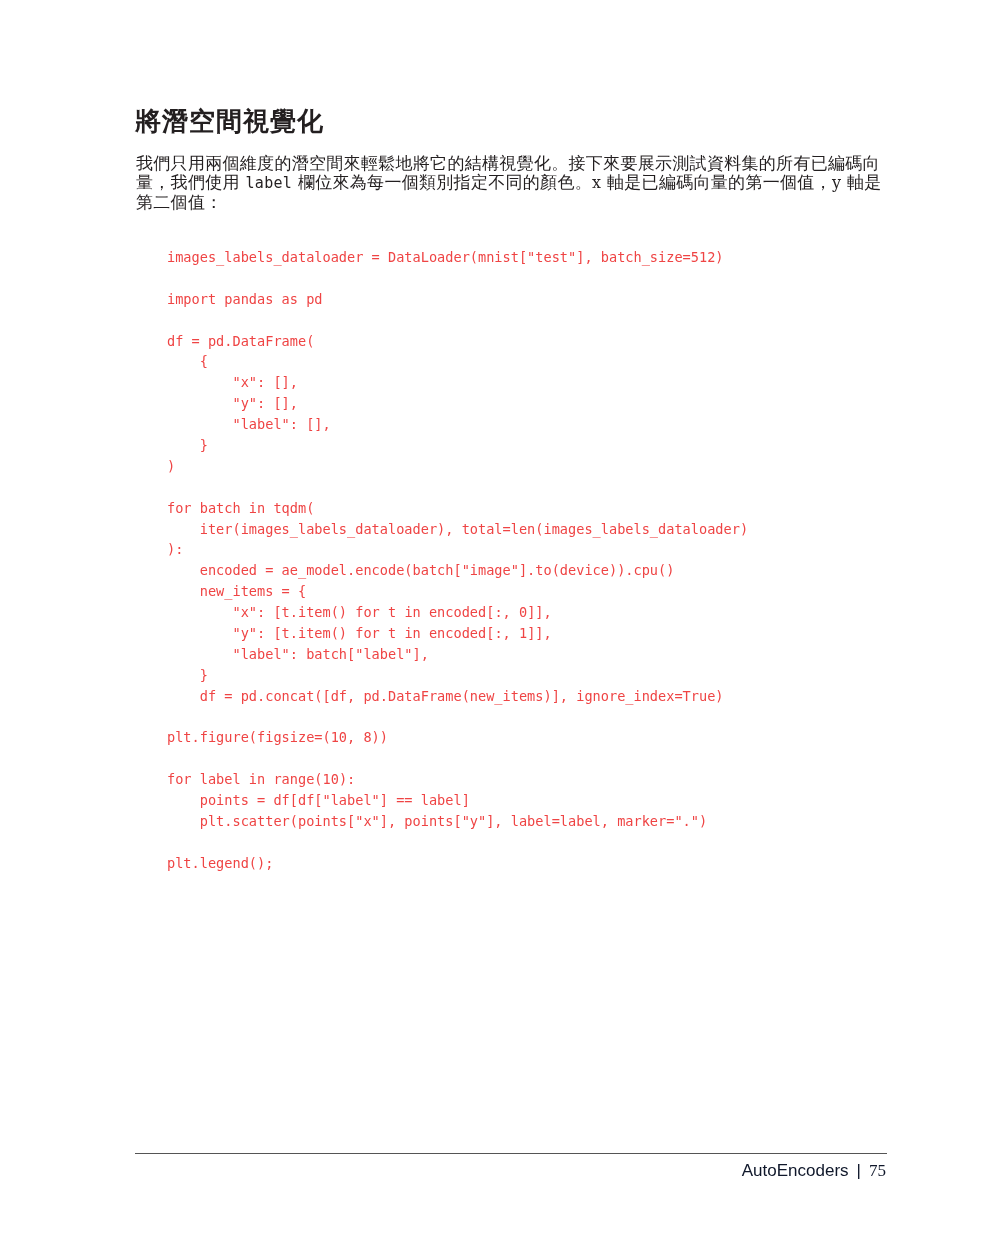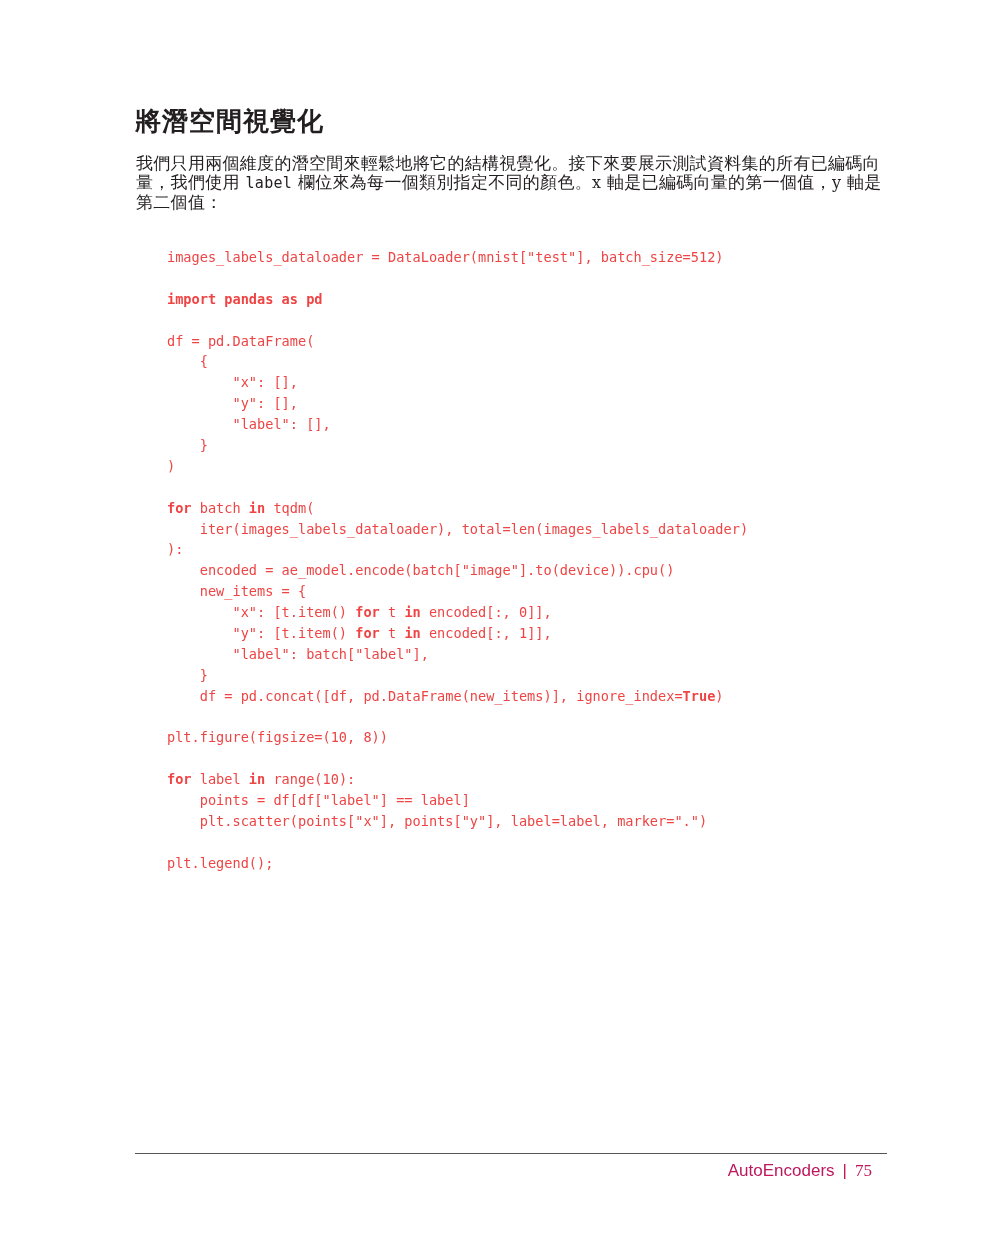--- a/index.html
+++ b/index.html
@@ -15,28 +15,28 @@
     line-height: 19px; color: #231f20; margin: 0; letter-spacing: 0.3px;
   }
   .para .code-inline { font-family: "DejaVu Sans Mono", monospace; font-size: 15px; }
   .para .serif { font-family: "DejaVu Serif", serif; font-size: 16px; }
   .code {
     position: absolute; left: 167px; top: 247px;
     font-family: "DejaVu Sans Mono", monospace; font-size: 13.6px;
     line-height: 20.9px; color: #ef4444; margin: 0; white-space: pre;
   }
   .code .line { display: block; height: 20.9px; }
-  .code .kw { font-weight: bold; }
+  .code .kw { font-weight: normal; }
   .footer-rule {
     position: absolute; left: 135px; top: 1153px; width: 752px; height: 1px;
     background: #555555;
   }
   .footer {
-    position: absolute; right: 128px; top: 1161px;
-    font-family: "Liberation Sans", sans-serif; font-size: 17px; color: #be185d; margin-left: 18px;
+    position: absolute; right: 114px; top: 1161px;
+    font-family: "Liberation Sans", sans-serif; font-size: 17px; color: #0f172a; margin-left: 18px;
   }
   .footer .sep { display: inline-block; margin: 0 8px; }
   .footer .pnum { font-family: "Liberation Serif", serif; font-size: 17px; }
 </style>
 </head>
 <body>
 
 <h2 class="heading">將潛空間視覺化</h2>
 
 <p class="para"><span>我們只用兩個維度的潛空間來輕鬆地將它的結構視覺化。接下來要展示測試資料集的所有已編碼向量，我們使用 </span><span class="code-inline">label</span><span> 欄位來為每一個類別指定不同的顏色。</span><span class="serif">x</span><span> 軸是已編碼向量的第一個值，</span><span class="serif">y</span><span> 軸是第二個值：</span></p>

